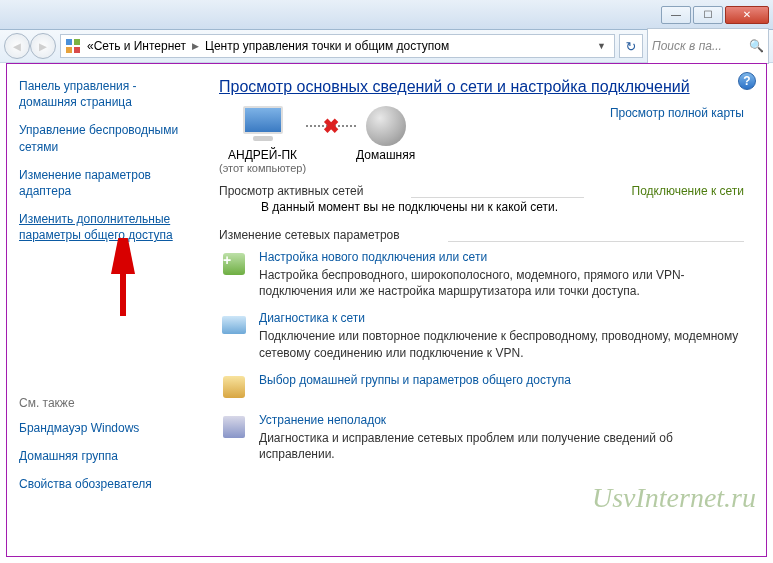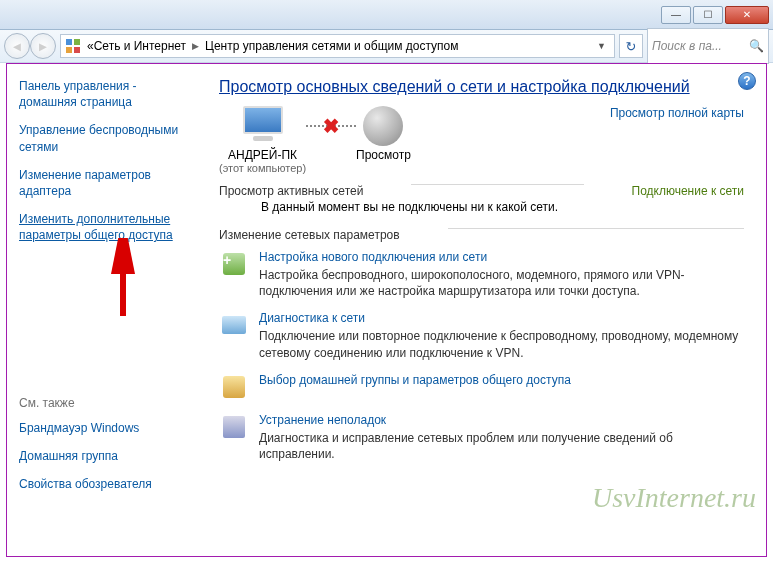--- a/index.html
+++ b/index.html
@@ -35,21 +35,21 @@
 .node .label { margin-top: 2px; }
 .node .sub { color: #666; font-size: 11px; }
 .pc-icon { width:46px; height:40px; margin:0 auto; position:relative; }
 .pc-icon .screen { width:40px; height:28px; background:linear-gradient(#7db2e6,#3a7ac2); border:2px solid #dedede; border-radius:2px; margin:0 auto; }
 .pc-icon .base { width:20px; height:5px; background:#cfcfcf; margin:2px auto 0; border-radius:2px; }
 .globe { width:40px; height:40px; border-radius:50%; background:radial-gradient(circle at 35% 30%, #e8e8e8, #b0b0b0 60%, #878787); margin:0 auto; position:relative; }
 .conn { width: 50px; height: 40px; display:flex; align-items:center; justify-content:center; position:relative; }
 .conn .line { width:100%; border-top:2px dotted #888; }
 .conn .x { position:absolute; color:#d22; font-size:20px; font-weight:bold; }
 
-.section-title { font-size: 12px; color: #333; margin: 10px 0 2px; display:flex; align-items:flex-start;gap:40px; }
+.section-title { font-size: 12px; color: #333; margin: 10px 0 2px; display:flex; align-items:flex-end;gap:40px; }
 .section-title .hr { flex:1; border-top:1px solid #d8d8d8; margin-left:8px; }
 .section-title .rlink { color:#4d7c0f; margin-left:8px; }
 .indent { margin-left: 42px; }
 
 .item { display: flex; margin: 8px 0 12px; }
 .item .ico { width: 30px; height: 28px; flex-shrink:0; margin-right: 10px; display:flex;align-items:center;justify-content:center; position:relative; }
 .item .title { color: #0b5aa3; font-size: 12px; margin-bottom: 3px; display:block; }
 .item .desc { color: #333; font-size: 12px; line-height: 1.35; }
 
 .watermark { position:absolute; bottom:42px; right:10px; font-size:28px; font-family: "Comic Sans MS", cursive; color: rgba(120,160,90,0.55); font-style:italic; pointer-events:none; text-shadow: 0 0 2px rgba(255,255,255,0.8); }
@@ -83,21 +83,21 @@
       <svg width="16" height="16">
           <rect x="1" y="1" width="6" height="6" fill="#4a90d9"></rect>
           <rect x="9" y="1" width="6" height="6" fill="#7cb342"></rect>
           <rect x="1" y="9" width="6" height="6" fill="#e6a23c"></rect>
           <rect x="9" y="9" width="6" height="6" fill="#d94b4b"></rect>
         </svg>
     </span>
     <span>«</span>
     <span>Сеть и Интернет</span>
     <span class="arrow">▶</span>
-    <span>Центр управления сетями и общим доступом</span>
+    <span>Центр управления точки и общим доступом</span>
     <span class="drop">▼</span>
   </div>
   <div class="refresh">↻</div>
   <div class="search">
     <span>Поиск в па...</span>
     <span class="sicon">🔍</span>
   </div>
 </div>
 
 <div class="body">
@@ -125,21 +125,21 @@
           </div>
         <div class="label">АНДРЕЙ-ПК</div>
         <div class="sub">(этот компьютер)</div>
       </div>
       <div class="conn">
         <div class="line"></div>
           <div class="x">✖</div>
       </div>
       <div class="node">
         <div class="globe"></div>
-        <div class="label">Просмотр</div>
+        <div class="label">Домашняя</div>
       </div>
       <a class="map-link">Просмотр полной карты</a>
     </div>
 
     <div class="section-title">
       <span>Просмотр активных сетей</span>
       <span class="hr"></span>
       <a class="rlink">Подключение к сети</a>
     </div>
     <div class="indent">В данный момент вы не подключены ни к какой сети.</div>

